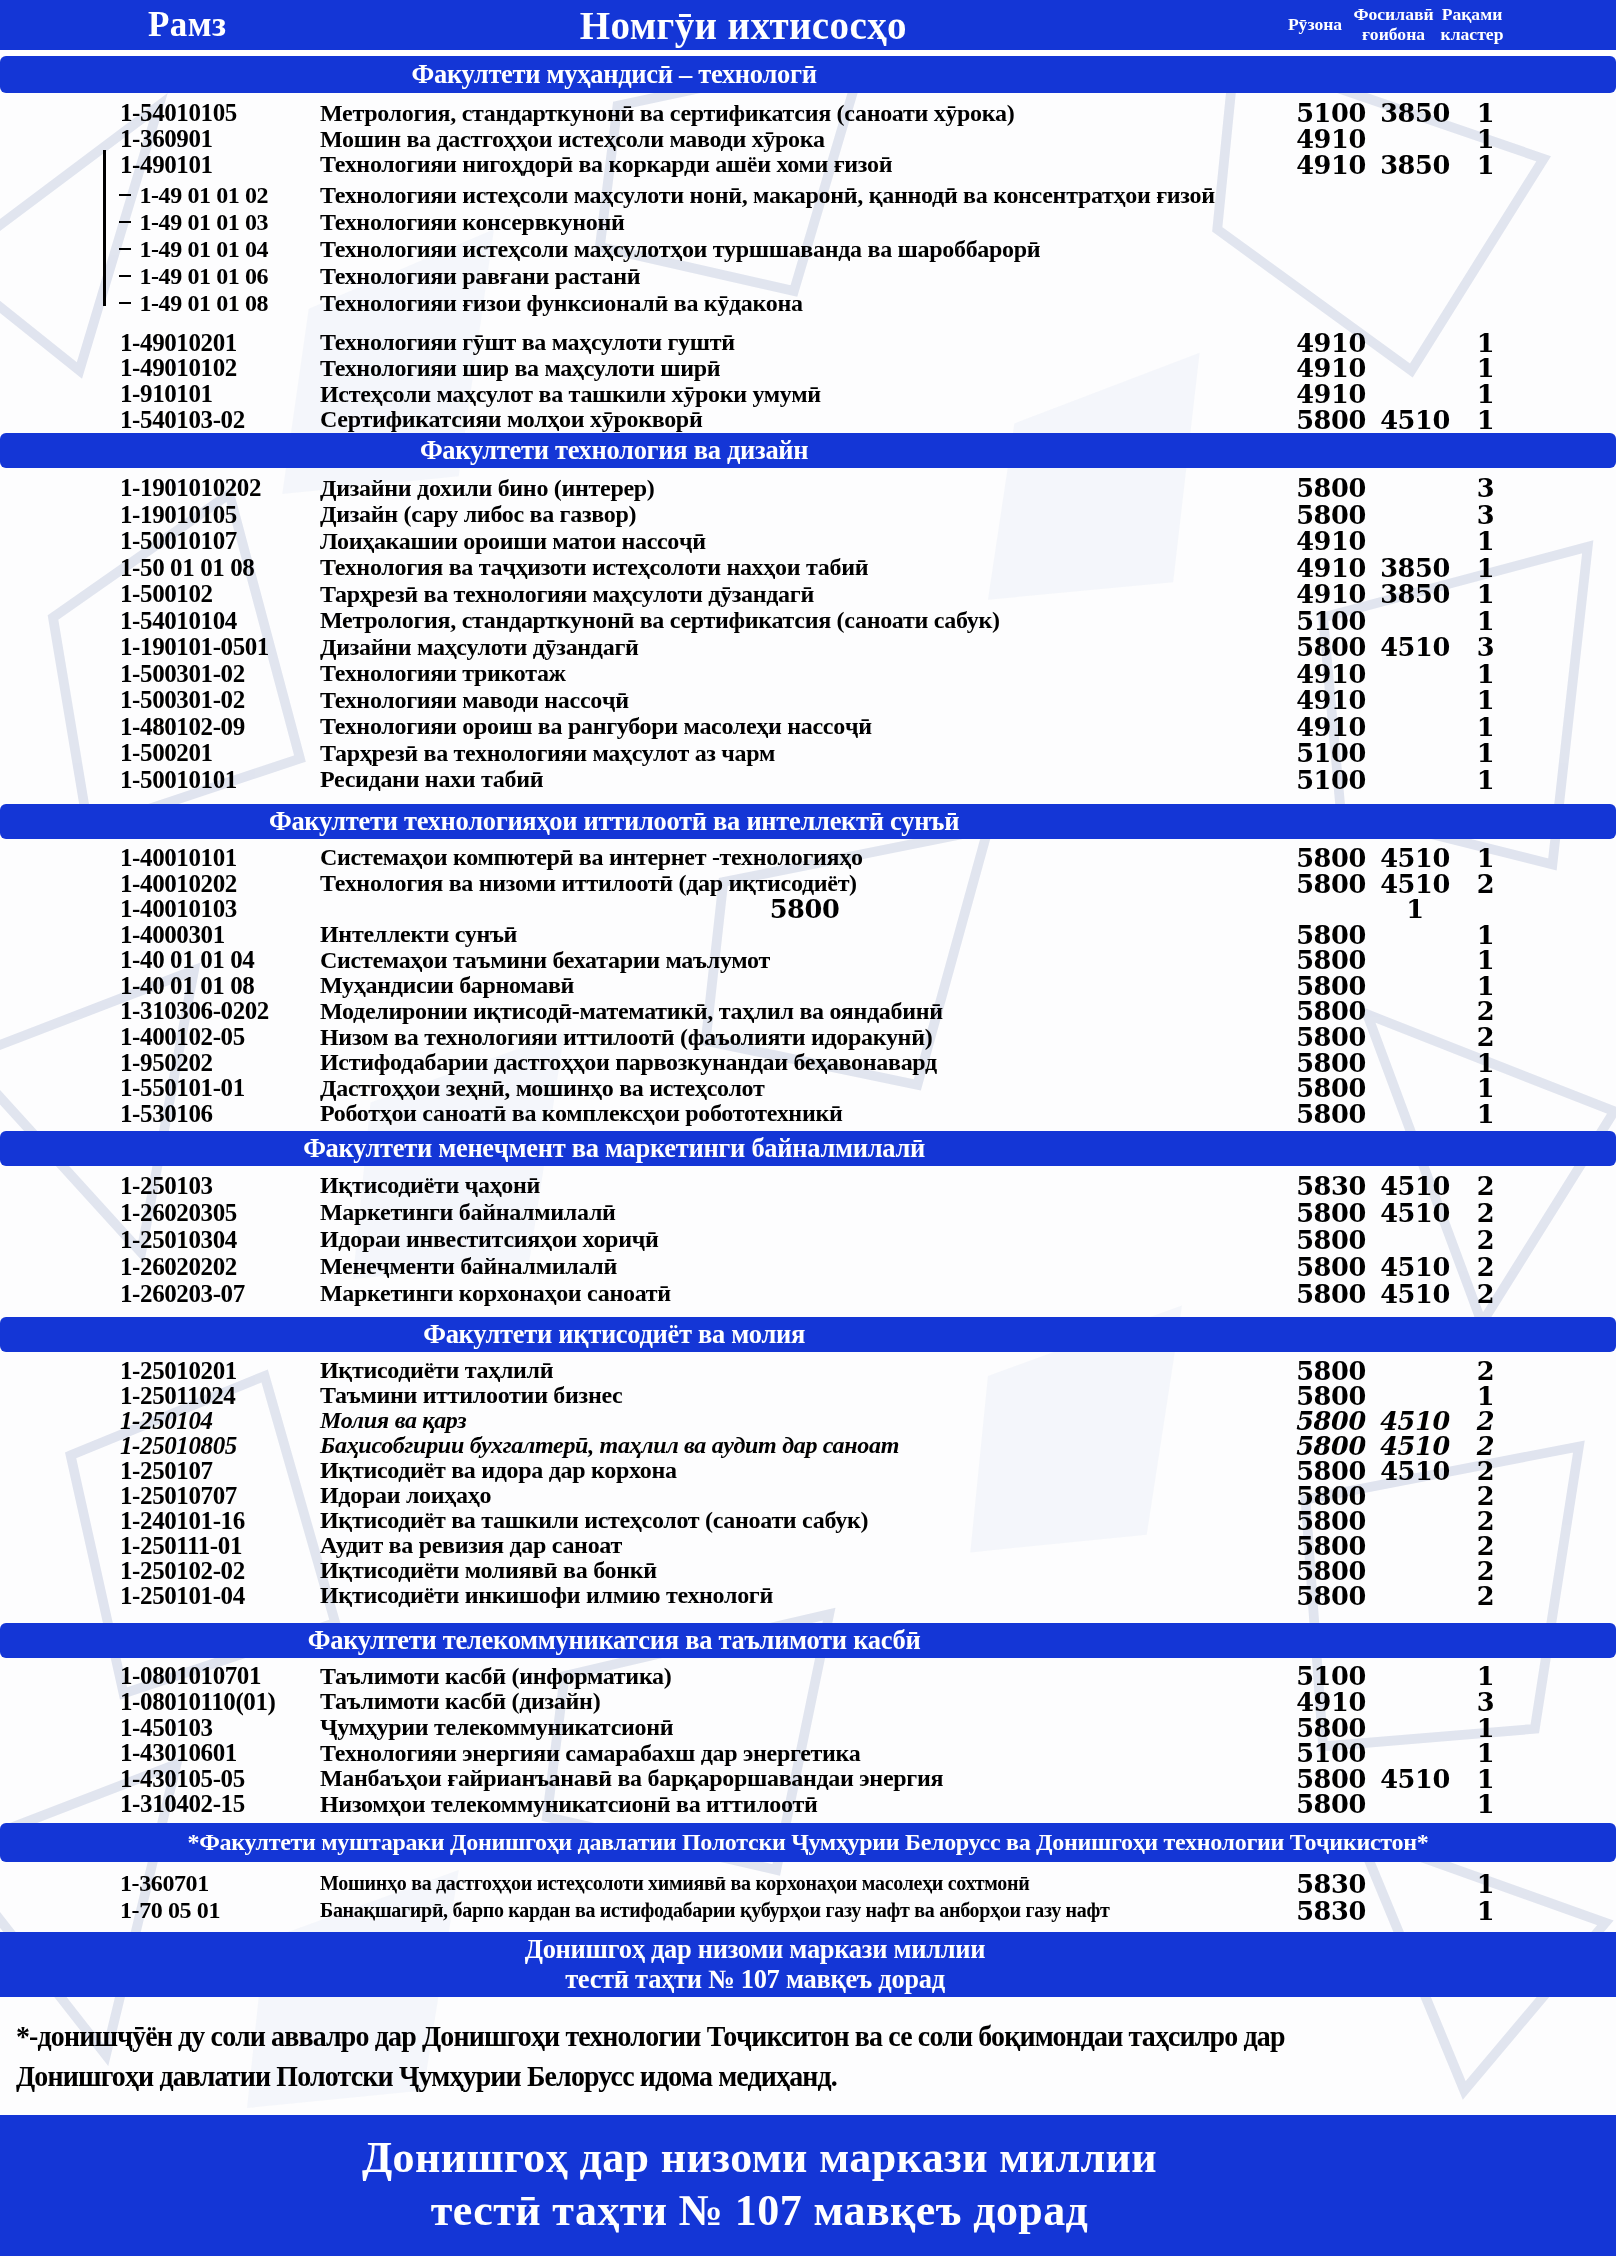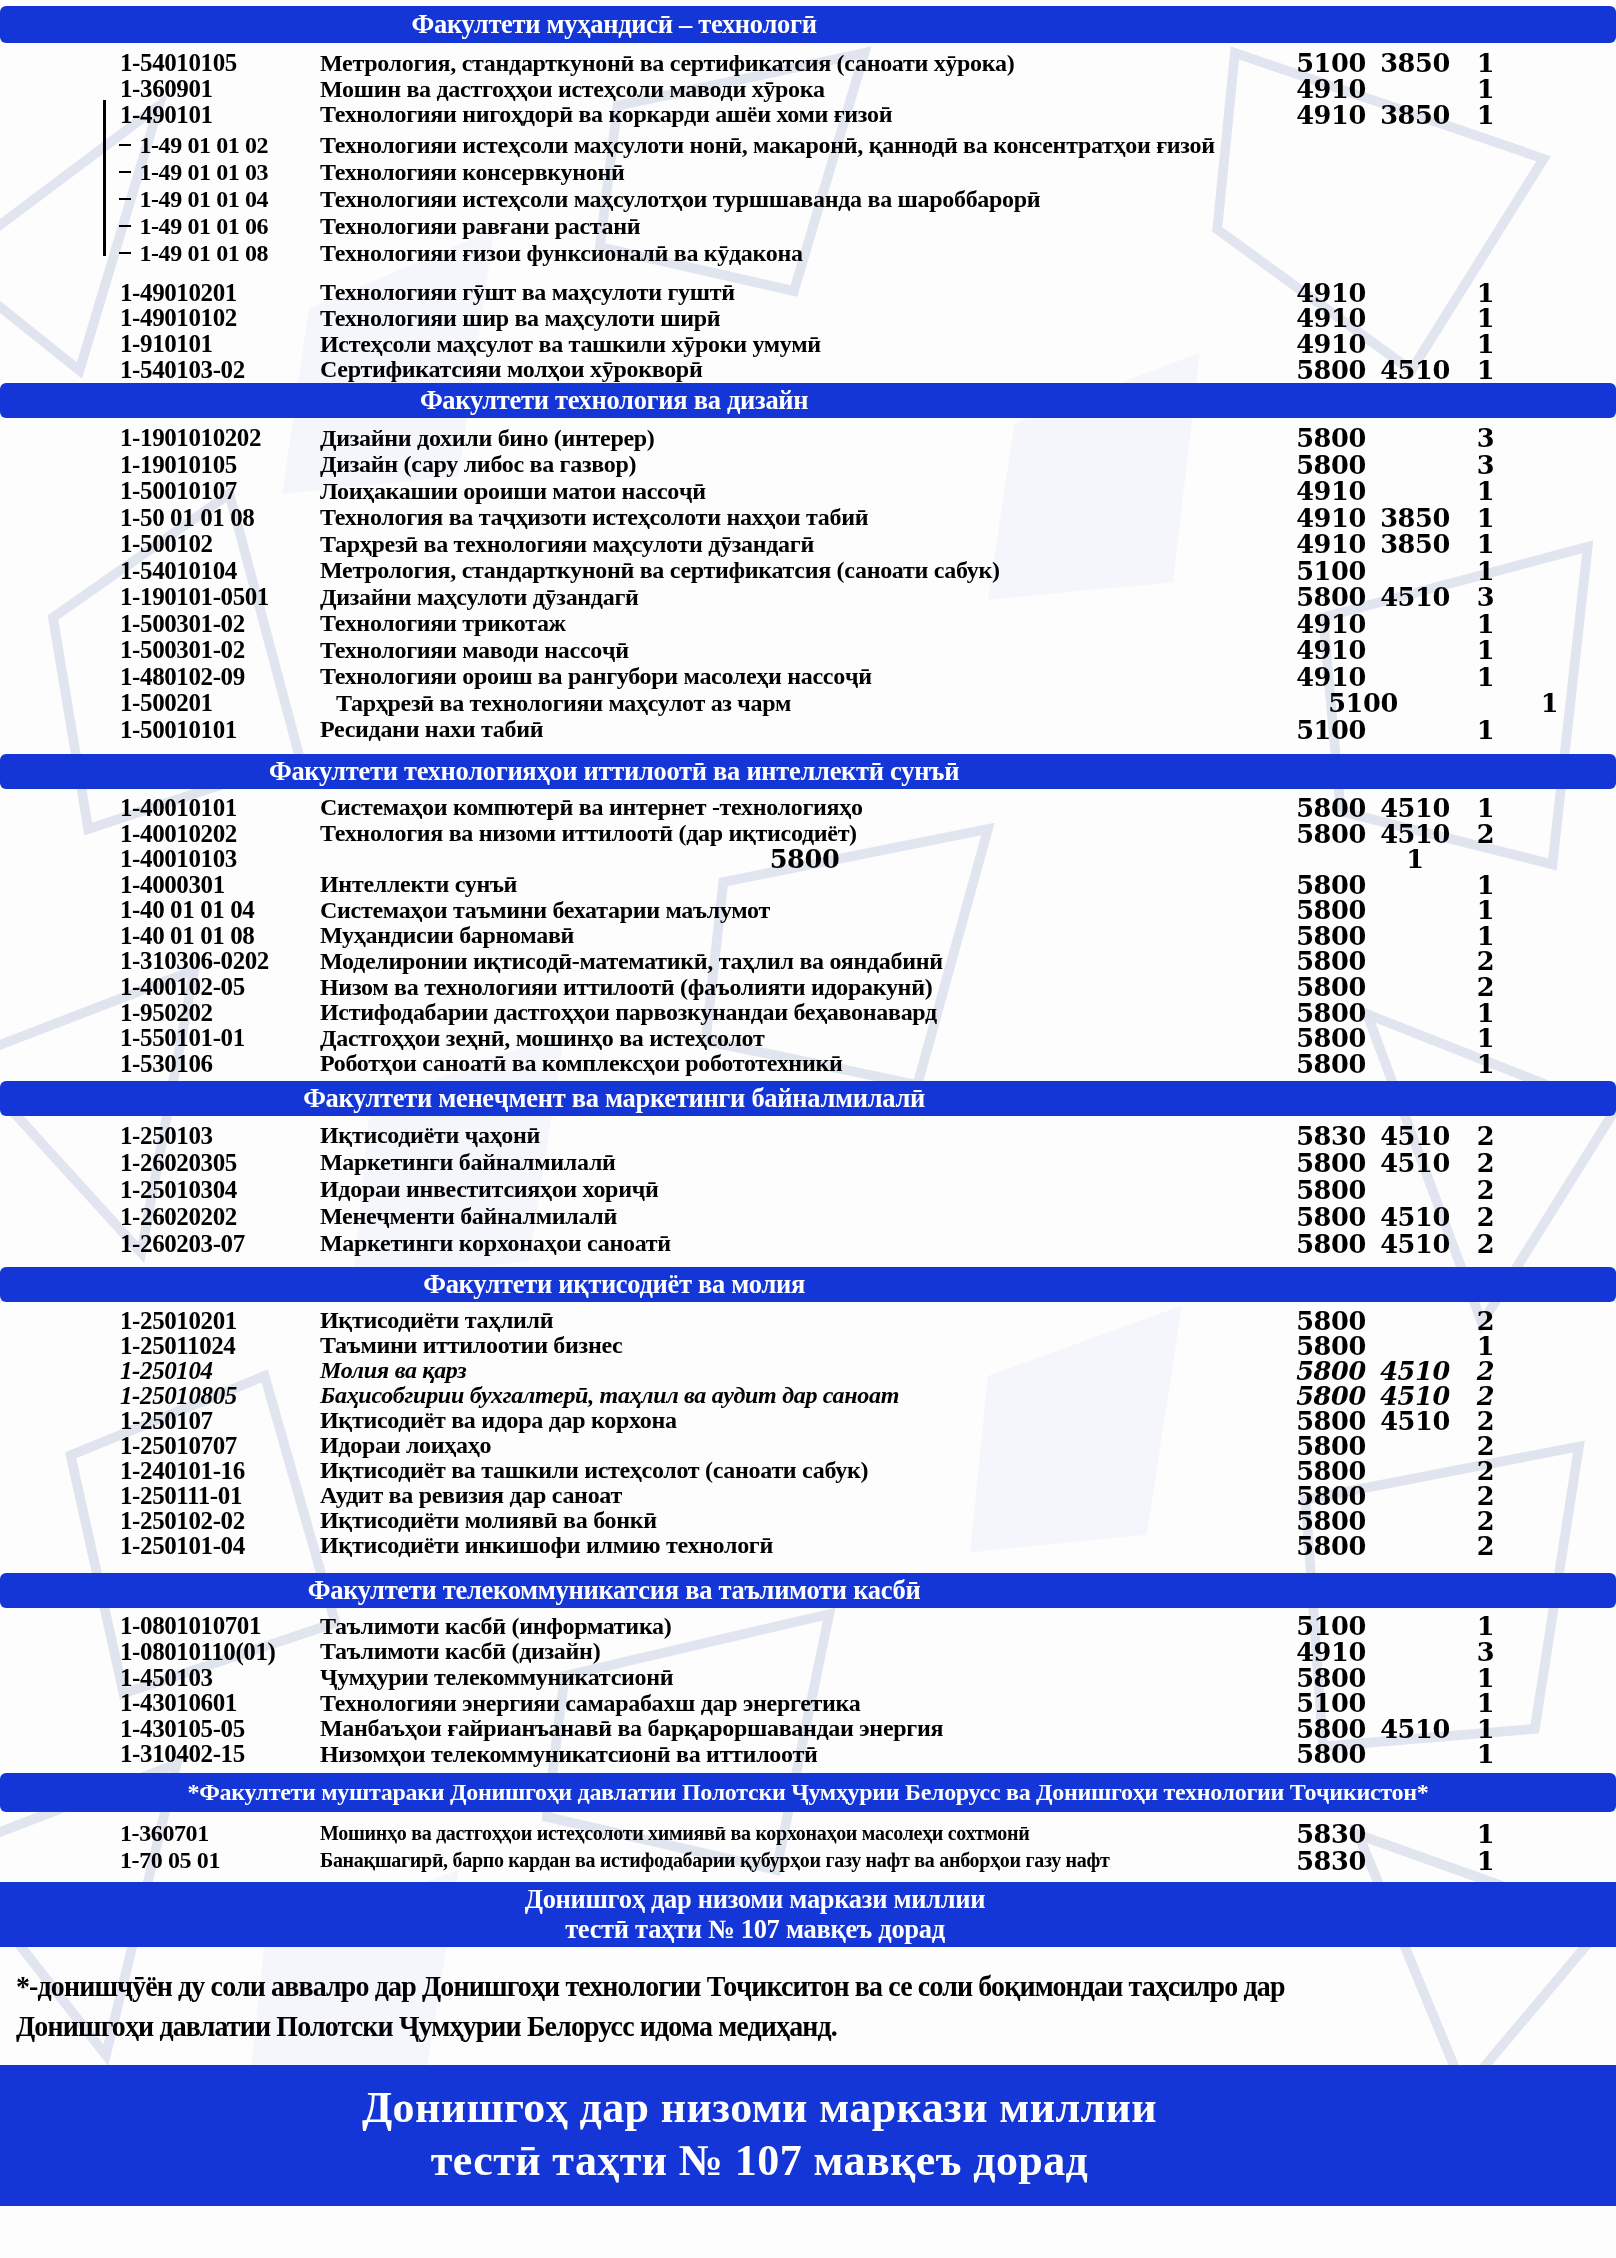--- a/index.html
+++ b/index.html
@@ -84,20 +84,29 @@
     <path d="M350 350 L560 260 L520 540 L320 560 Z"></path>
     <path d="M1150 480 L1360 400 L1330 660 L1120 680 Z"></path>
     <path d="M420 1250 L640 1170 L600 1430 L400 1450 Z"></path>
     <path d="M1120 1560 L1340 1480 L1300 1740 L1100 1760 Z"></path>
     <path d="M300 2200 L520 2120 L480 2370 L280 2390 Z"></path>
   </g>
 </svg>
 
 <div class="page">
 
+  <header class="top-header">
+    <span class="h-code">Рамз</span>
+    <span class="h-name">Номгӯи ихтисосҳо</span>
+    <span class="h-small h-ruzona">Рӯзона</span>
+    <span class="h-small h-fosilavi"><span>Фосилавӣ</span><br>
+      <span>ғоибона</span></span>
+    <span class="h-small h-cluster"><span>Рақами</span><br>
+      <span>кластер</span></span>
+  </header>
 
   <div class="gap"></div>
 
   <main id="sections">
       <div class="secbar s1">
         <div class="t">Факултети муҳандисӣ – технологӣ</div>
       </div>
       <div class="rows rows1">
         <div class="row" style="height: 25.6px;">
           <div class="cell code">1-54010105</div>
@@ -253,21 +262,21 @@
           <div class="cell num fos"></div>
           <div class="cell num clu">1</div>
         </div>
         <div class="row" style="height: 26.5px;">
           <div class="cell code">1-480102-09</div>
           <div class="cell name">Технологияи ороиш ва рангубори масолеҳи нассоҷӣ</div>
           <div class="cell num ruz">4910</div>
           <div class="cell num fos"></div>
           <div class="cell num clu">1</div>
         </div>
-        <div class="row" style="height: 26.5px; gap: 16px;">
+        <div class="row" style="height: 26.5px;">
           <div class="cell code">1-500201</div>
           <div class="cell name">Тарҳрезӣ ва технологияи маҳсулот аз чарм</div>
           <div class="cell num ruz">5100</div>
           <div class="cell num fos"></div>
           <div class="cell num clu">1</div>
         </div>
         <div class="row" style="height: 26.5px;">
           <div class="cell code">1-50010101</div>
           <div class="cell name">Ресидани нахи табиӣ</div>
           <div class="cell num ruz">5100</div>

